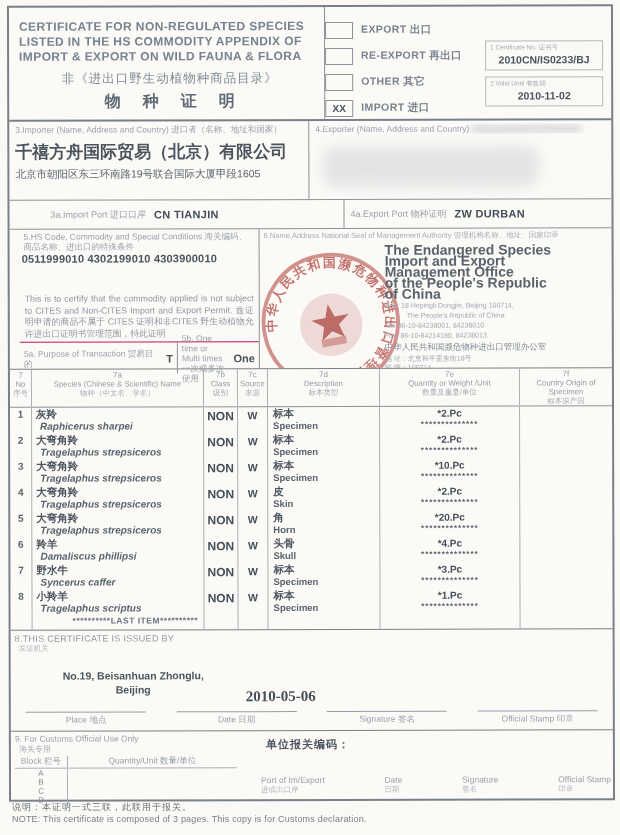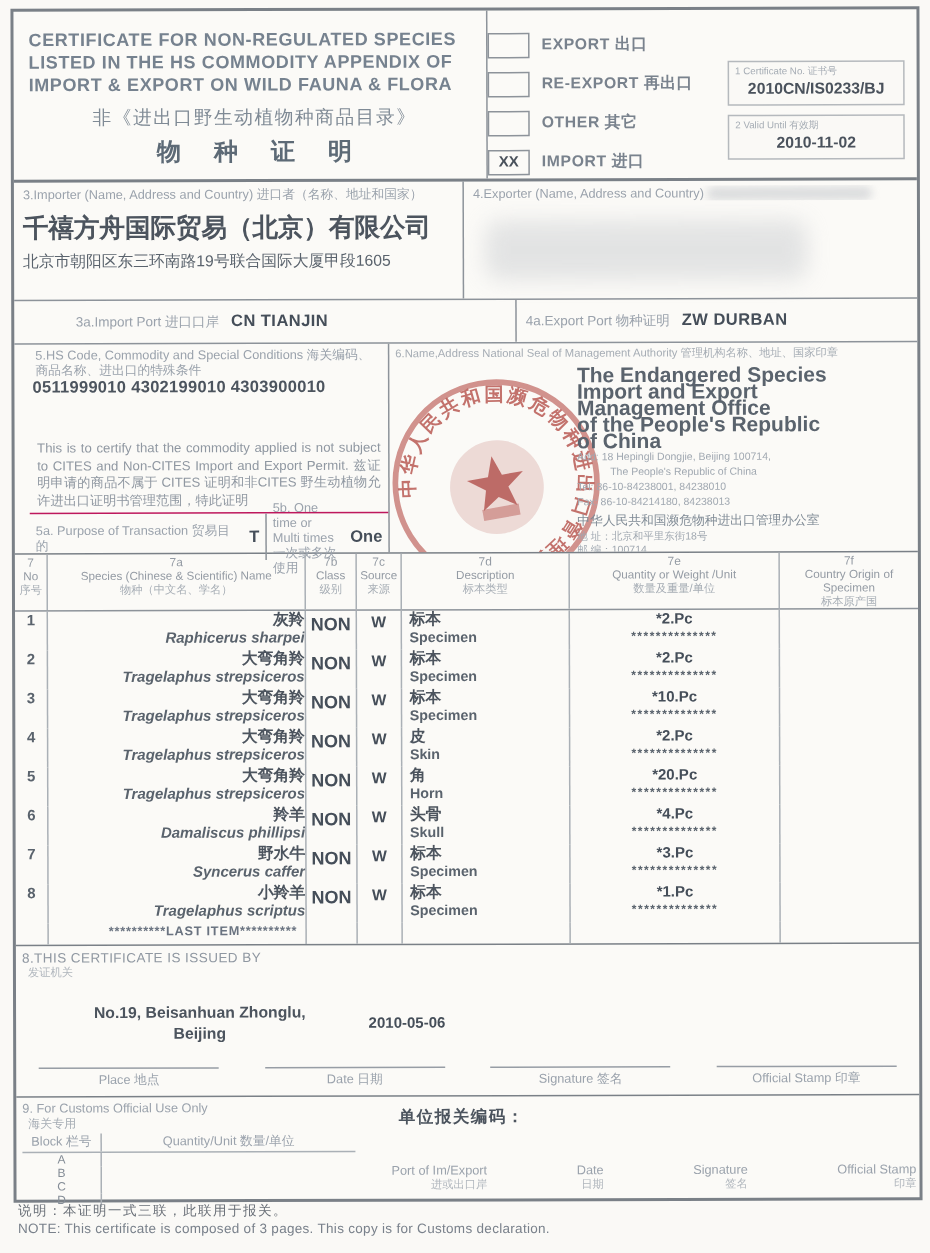--- a/index.html
+++ b/index.html
@@ -72,60 +72,60 @@
   .thead{height:37px;border-bottom:1px solid #8d939a;}
   .th{border-right:1px solid #aab0b6;text-align:center;overflow:hidden;padding-top:1px;}
   .th:last-child{border-right:none;}
   .th-num{font-size:8px;color:#949ba4;}
   .th-en{font-size:7.8px;color:#949ba4;line-height:9px;}
   .th-cn{font-size:7.5px;color:#a6adb5;line-height:9px;}
   .tr{height:26px;}
   .td{border-right:1px solid #aab0b6;overflow:hidden;box-sizing:border-box;}
   .td:last-child{border-right:none;}
   .c-no{font-size:10px;font-weight:bold;color:#5a636d;text-align:center;padding-top:1px;}
-  .c-species{padding-left:4px;text-align:right;}
+  .c-species{padding-left:4px;}
   .cnname{font-size:10.5px;font-weight:bold;color:#4c545e;line-height:13px;}
   .sci{font-size:10px;font-weight:bold;font-style:italic;color:#5a636d;line-height:12px;padding-left:4px;}
   .c-class{font-size:12px;font-weight:bold;color:#454e59;text-align:center;padding-top:2px;}
   .c-source{font-size:10.5px;font-weight:bold;color:#454e59;text-align:center;padding-top:2px;}
   .c-desc{padding-left:5px;}
   .desc-cn{font-size:10.5px;font-weight:bold;color:#4c545e;line-height:13px;}
   .desc-en{font-size:9.5px;font-weight:bold;color:#5a636d;line-height:12px;}
   .c-qty{text-align:center;}
   .qty{font-size:10px;font-weight:bold;color:#454e59;line-height:13px;}
   .stars{font-size:8px;font-weight:bold;color:#5a636d;letter-spacing:1px;line-height:9px;}
   .lastrow{height:14px;}
   .lastitem{font-size:8.5px;font-weight:bold;color:#6a7380;padding-left:40px;letter-spacing:.5px;}
 
   
   .sec8{height:100px;border-bottom:1.5px solid #7a8087;position:relative;}
   .s8label{font-size:9px;color:#8f97a1;padding:3px 0 0 4px;letter-spacing:.3px;}
   .s8cn{font-size:7.5px;color:#b0b6bd;padding-left:8px;}
   .s8addr{position:absolute;left:30px;top:38px;width:185px;text-align:center;
           font-size:10.5px;font-weight:bold;color:#4c545e;line-height:14px;}
-  .s8date{position:absolute;left:235px;top:47px;font-size:10px;font-weight:bold;color:#454e59;}
+  .s8date{position:absolute;left:235px;top:58px;font-size:15px;font-weight:bold;color:#454e59;font-family:Liberation Serif, serif;}
   .s8signs{position:absolute;left:0;bottom:4px;width:100%;display:flex;justify-content:space-around;}
   .signgrp{width:120px;text-align:center;}
   .signline{border-top:1px solid #979da5;margin-bottom:2px;}
   .signlabel{font-size:8.5px;color:#9aa2ac;}
 
   
   .sec9{height:70px;position:relative;}
   .s9label{font-size:8.5px;color:#9aa2ac;padding:2px 0 0 4px;}
   .s9cn{font-size:8px;color:#a6adb5;padding-left:8px;}
   .s9code{position:absolute;left:255px;top:6px;font-size:11px;font-weight:bold;color:#4c545e;letter-spacing:1px;}
   .blocktbl{position:absolute;left:4px;top:24px;width:222px;}
   .blkhead{display:flex;border-bottom:1px solid #aab0b6;}
   .blkh1{width:52px;border-right:1px solid #aab0b6;font-size:8.5px;color:#9aa2ac;text-align:center;}
   .blkh2{flex:1;font-size:8.5px;color:#9aa2ac;text-align:center;}
   .blk-row{display:flex;height:9px;}
   .blk-letter{width:52px;border-right:1px solid #aab0b6;font-size:8px;color:#858d97;text-align:center;line-height:9px;}
   .blk-fill{flex:1;}
   .s9signs{position:absolute;left:250px;bottom:6px;right:0;display:flex;justify-content:space-between;padding-right:2px;}
-  .s9grp{text-align:right;}
+  .s9grp{text-align:left;}
   .s9en{font-size:8.5px;color:#9aa2ac;white-space:nowrap;}
   .s9zh{font-size:7.5px;color:#b0b6bd;white-space:nowrap;}
 
   
   .note{position:absolute;left:12px;top:801px;}
   .note-cn{font-size:9px;color:#6a7078;letter-spacing:1px;}
   .note-en{font-size:9px;color:#79818b;margin-top:0;letter-spacing:.2px;}
 </style>
 </head>
 <body>

